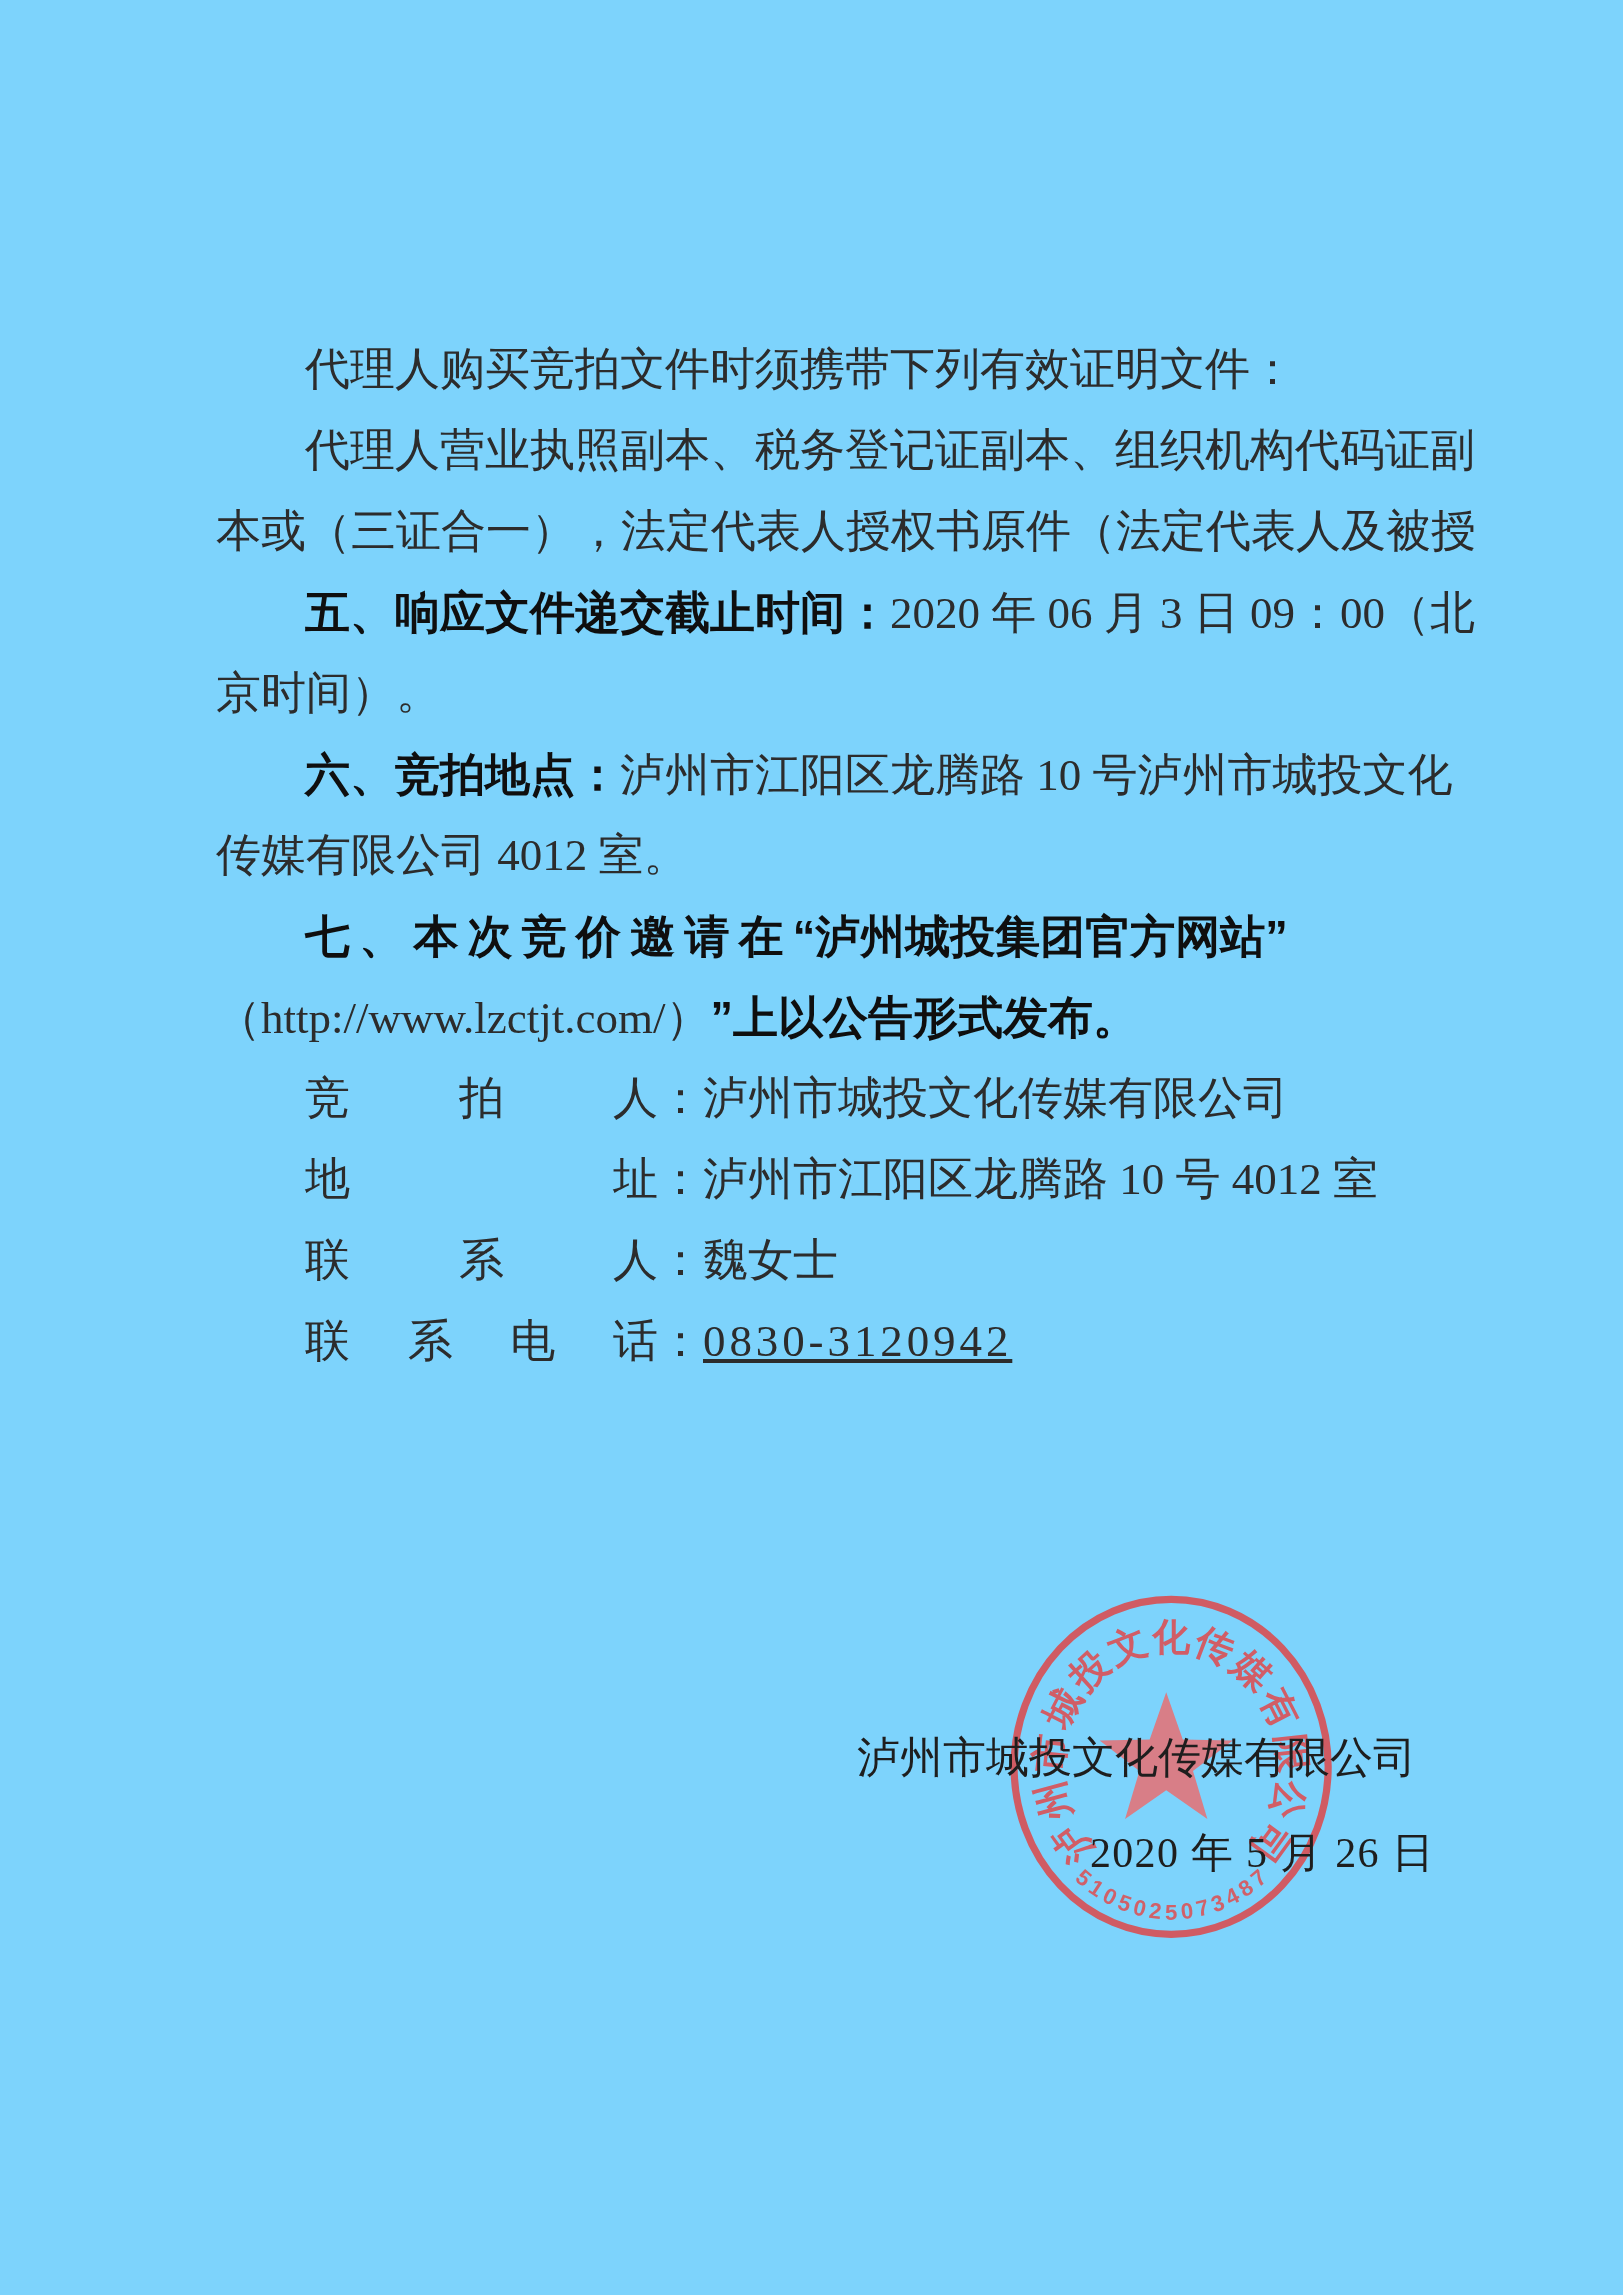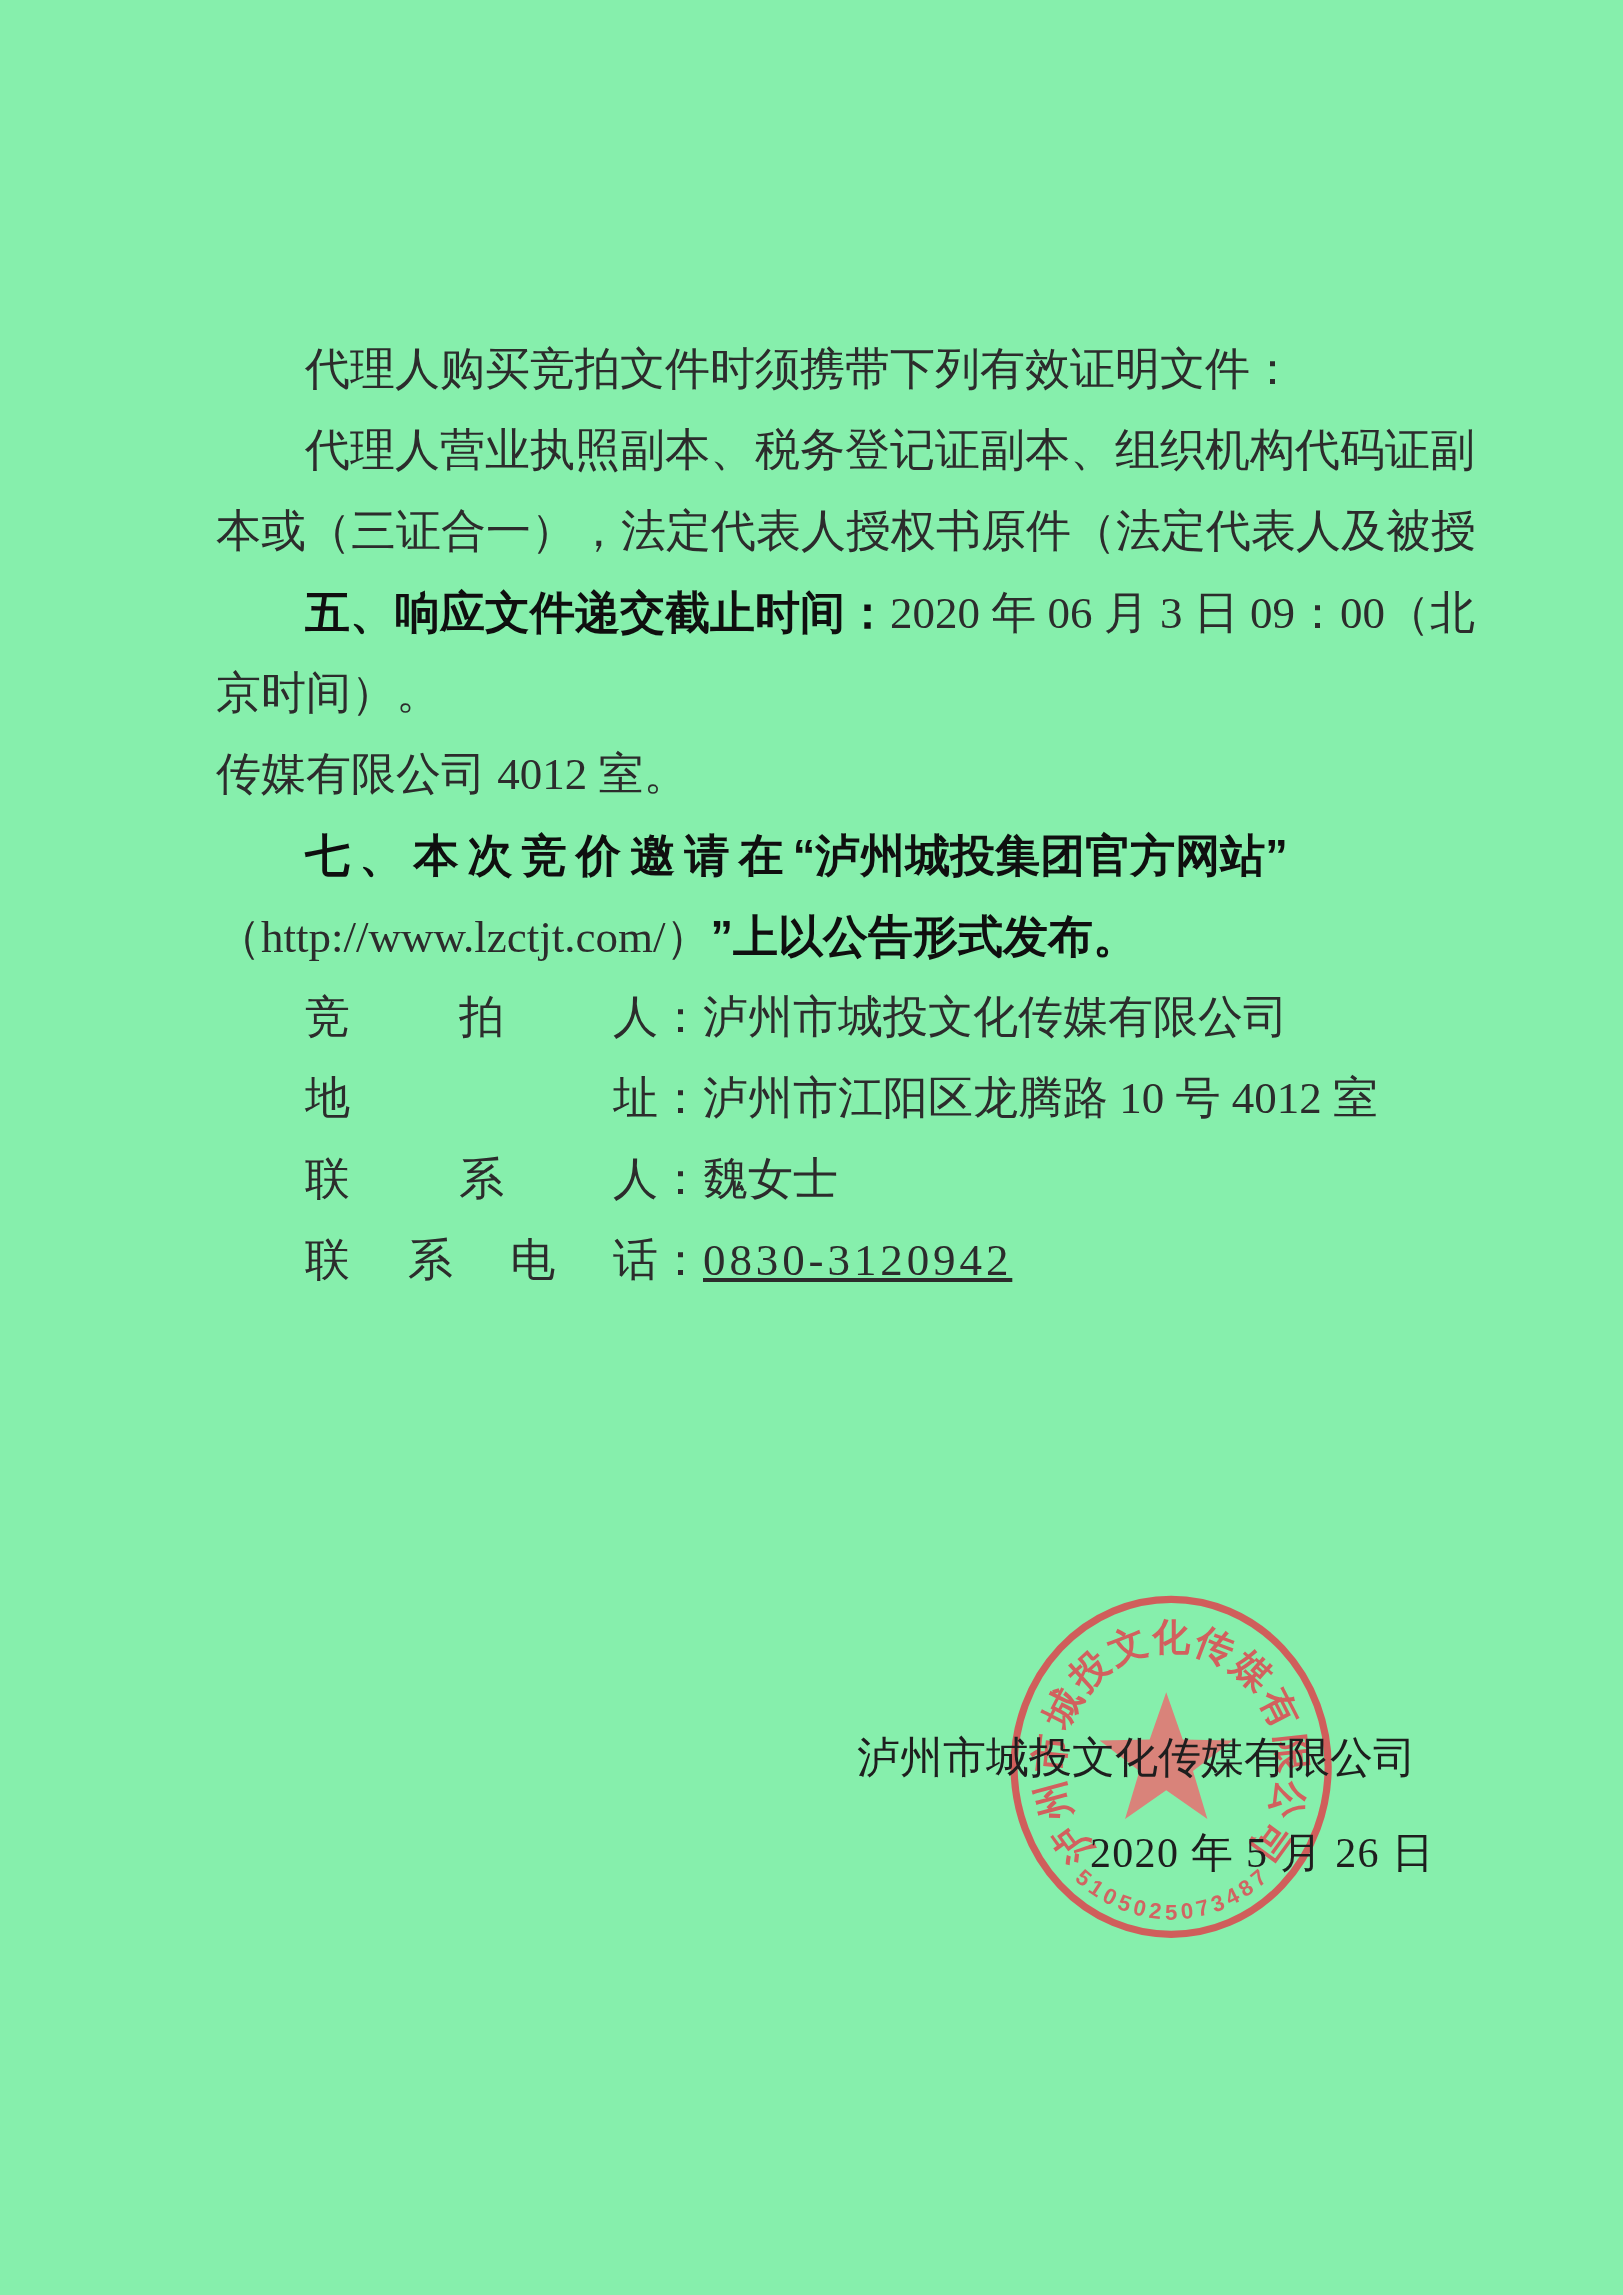--- a/index.html
+++ b/index.html
@@ -1,18 +1,18 @@
 <!DOCTYPE html>
 <html style="font-size:10.5px"><head>
 <meta charset="utf-8">
 <style>
   html,body{margin:0;padding:0;background:#e8e8e8;}
   #page{
     position:relative; width:1623px; height:2295px;
-    background:#86efac; overflow:hidden;
+    background:#7dd3fc; overflow:hidden;
     font-family:"Liberation Serif", serif; color:#282828;
   }
   .textblock{position:absolute; left:216px; top:329px; width:1197px;}
   .line{height:81px; line-height:81px; white-space:nowrap; font-size:45px; color:#2c2c2c;}
   .indent{padding-left:89px;}
   .h{font-family:Liberation Sans, sans-serif; font-weight:900; color:#0f0f0f;}
   .sp{letter-spacing:9.2px;}
   .lbl{display:inline-block; width:353px; text-align:justify; text-align-last:justify;}
   .tel{letter-spacing:3.9px;text-decoration:underline;}
   .sig{position:absolute; white-space:nowrap; color:#1e1e1e;}
@@ -24,20 +24,21 @@
 <body>
 
 <div id="page">
 
   <div class="textblock">
     <div class="line indent"><span>代理人购买竞拍文件时须携带下列有效证明文件：</span></div>
     <div class="line indent"><span>代理人营业执照副本、税务登记证副本、组织机构代码证副</span></div>
     <div class="line"><span>本或（三证合一），法定代表人授权书原件（法定代表人及被授</span></div>
     <div class="line indent"><span class="h">五、响应文件递交截止时间：</span><span>2020 年 06 月 3 日 09：00（北</span></div>
     <div class="line"><span>京时间）。</span></div>
+    <div class="line indent"><span class="h">六、竞拍地点：</span><span>泸州市江阳区龙腾路 10 号泸州市城投文化</span></div>
     <div class="line"><span>传媒有限公司 4012 室。</span></div>
     <div class="line indent"><span class="h sp">七、本次竞价邀请在</span><span class="h">“泸州城投集团官方网站”</span></div>
     <div class="line"><span>（http://www.lzctjt.com/）</span><span class="h">”上以公告形式发布。</span></div>
     <div class="line indent"><span class="lbl">竞 拍 人</span><span>：</span><span>泸州市城投文化传媒有限公司</span></div>
     <div class="line indent"><span class="lbl">地 址</span><span>：</span><span>泸州市江阳区龙腾路 10 号 4012 室</span></div>
     <div class="line indent"><span class="lbl">联 系 人</span><span>：</span><span>魏女士</span></div>
     <div class="line indent"><span class="lbl">联 系 电 话</span><span>：</span><span class="tel">0830-3120942</span></div>
   </div>
 
   <svg id="seal-svg" viewBox="0 0 700 660" xmlns="http://www.w3.org/2000/svg">

